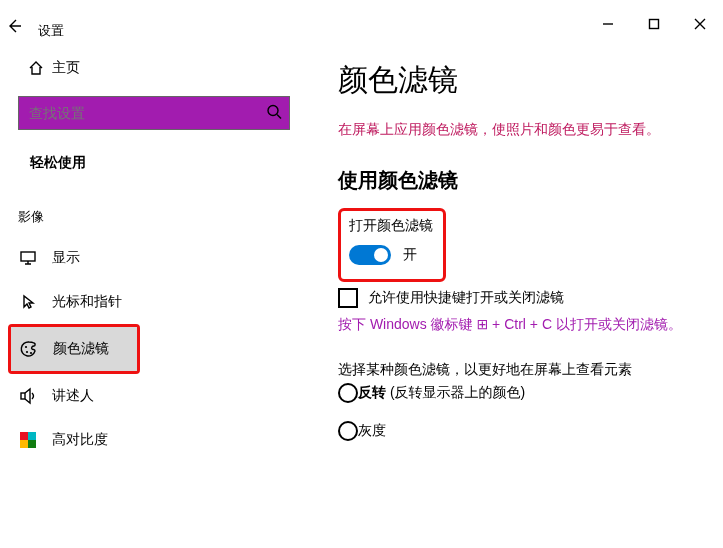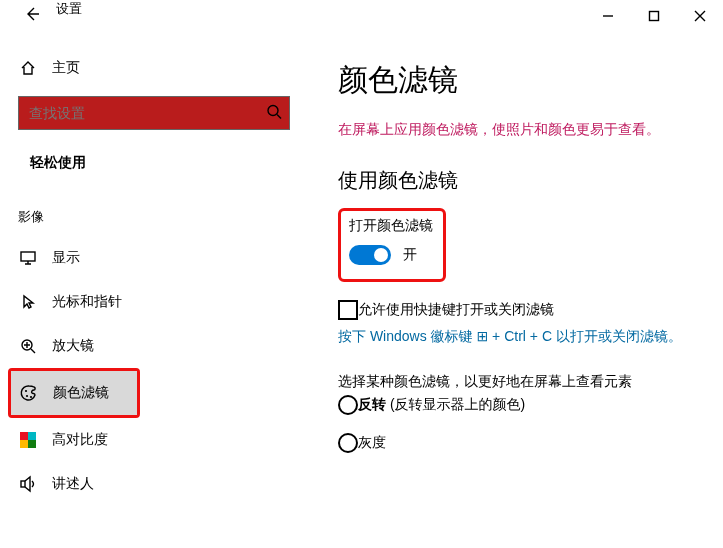--- a/index.html
+++ b/index.html
@@ -11,22 +11,21 @@
     background: #fff;
     width: 723px;
     height: 548px;
     overflow: hidden;
     display: flex;
     flex-direction: column;
   }
   .titlebar {
     height: 40px;
     display: flex;
-    align-items: flex-start;
-    padding-left: 18px;
+    align-items: flex-end;
   }
   .back-btn {
     width: 28px; height: 28px;
     display: flex; align-items: center; justify-content: center;
     margin-right: 10px;
   }
   .win-title { font-size: 13px; }
   .win-controls {
     margin-left: auto;
     display: flex;
@@ -41,35 +40,35 @@
     display: flex;
     min-height: 0;
   }
   .sidebar {
     width: 308px;
     padding: 8px 0 0 0;
   }
   .home-row {
     display: flex; align-items: center;
     height: 40px;
-    padding-left: 18px;
-    gap: 14px;
+    padding-left: 26px;
+    gap: 6px;
   }
   .home-row .icon { width: 20px; display:flex; align-items:center; justify-content:center; }
   .search-wrap {
     margin: 8px 18px 12px 18px;
     position: relative;
   }
   .search-input {
     width: 100%;
     height: 34px;
     border: 1px solid #666;
     padding: 0 34px 0 10px;
     font-size: 14px;
-    background: #b91c1c;
+    background: #a21caf;
   }
   .search-icon-right {
     position: absolute; right: 8px; top: 50%; transform: translateY(-50%);
   }
   .category {
     font-weight: 600;
     font-size: 14px;
     padding: 12px 18px 12px 30px;
   }
   .subheader {
@@ -104,21 +103,21 @@
     font-weight: 400;
     margin: 0 0 20px 0;
   }
   .desc {
     font-size: 14px;
     color: #be185d;
     margin-bottom: 28px;
   }
   h2 {
     font-size: 20px;
-    font-weight: 400;
+    font-weight: 700;
     margin: 0 0 14px 0;
   }
   .group-label {
     font-size: 14px;
     margin-bottom: 10px;
   }
   .toggle-row {
     display: flex; align-items: center; gap: 12px;
     margin-bottom: 6px;
   }
@@ -134,32 +133,32 @@
     right: 3px; top: 3px;
     width: 14px; height: 14px;
     background: #fff;
     border-radius: 50%;
   }
   .red-box1 {
     border: 3px solid #e11;
     border-radius: 6px;
     padding: 6px 10px 8px 8px;
     display: inline-block;
-    margin-bottom: 18px;
+    margin-bottom: 6px;
   }
   .checkbox-row {
-    display: flex; align-items: center; 
+    display: flex; align-items: center; gap: 10px;
     margin-bottom: 6px;
   }
   .checkbox {
     width: 20px; height: 20px;
     border: 2px solid #000;
   }
   .hint {
-    color: #0369a1;
+    color: #a21caf;
     font-size: 14px;
     line-height: 1.5;
     margin-bottom: 26px;
   }
   .section-lead {
     font-size: 14px;
     margin-bottom: 4px;
   }
   .radio-row {
     display: flex; align-items: center; gap: 0;
@@ -243,66 +242,57 @@
 
     <div class="nav-item">
       <span class="icon">
         <svg width="18" height="18" viewBox="0 0 18 18">
             <path d="M5 3 L5 14 L8 11 L10 15 L12 14 L10 10 L14 10 Z"></path>
           </svg>
       </span>
       <span>光标和指针</span>
     </div>
 
-    <div class="nav-item">
-      <span class="icon">
-        <svg width="18" height="18" viewBox="0 0 18 18">
-            <circle cx="8" cy="8" r="5"></circle>
-            <path d="M8 5 V11 M5 8 H11 M12 12 L16 16"></path>
-          </svg>
-      </span>
-      <span>放大镜</span>
-    </div>
 
     <div class="highlight-box">
       <div class="nav-item selected" style="padding-left:8px">
         <span class="icon">
           <svg width="18" height="18" viewBox="0 0 18 18">
               <path d="M9 2 A7 7 0 1 0 15 11 C15 9 13 10 12 9 C11 8 12 6 14 6 C15 6 16 4 14 3 C12.5 2.2 11 2 9 2 Z"></path>
               <circle cx="6" cy="7" r="1.1" fill="#000" stroke="none"></circle>
               <circle cx="7" cy="12" r="1.1" fill="#000" stroke="none"></circle>
               <circle cx="11" cy="13" r="1.1" fill="#000" stroke="none"></circle>
             </svg>
         </span>
         <span>颜色滤镜</span>
       </div>
     </div>
 
     <div class="nav-item">
       <span class="icon">
+        <svg width="18" height="18" viewBox="0 0 18 18">
+            <rect x="2" y="6" width="4" height="6"></rect>
+            <path d="M6 6 L11 2 V16 L6 12"></path>
+            <path d="M13 6 C15 8 15 10 13 12"></path>
+          </svg>
+      </span>
+      <span>讲述人</span>
+    </div>
+
+    <div class="nav-item">
+      <span class="icon">
         <span class="multicolor-icon">
             <span class="a"></span>
             <span class="b"></span>
             <span class="c"></span>
             <span class="d"></span>
           </span>
       </span>
       <span>高对比度</span>
     </div>
-
-    <div class="nav-item">
-      <span class="icon">
-        <svg width="18" height="18" viewBox="0 0 18 18">
-            <rect x="2" y="6" width="4" height="6"></rect>
-            <path d="M6 6 L11 2 V16 L6 12"></path>
-            <path d="M13 6 C15 8 15 10 13 12"></path>
-          </svg>
-      </span>
-      <span>讲述人</span>
-    </div>
   </div>
 
   <div class="content">
     <h1>颜色滤镜</h1>
     <div class="desc">在屏幕上应用颜色滤镜，使照片和颜色更易于查看。</div>
 
     <h2>使用颜色滤镜</h2>
 
     <div class="red-box1">
       <div class="group-label">打开颜色滤镜</div>

